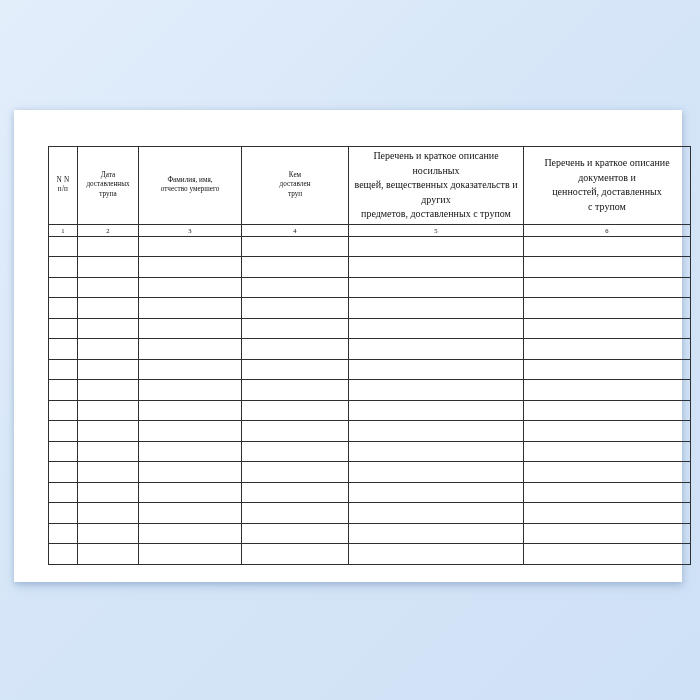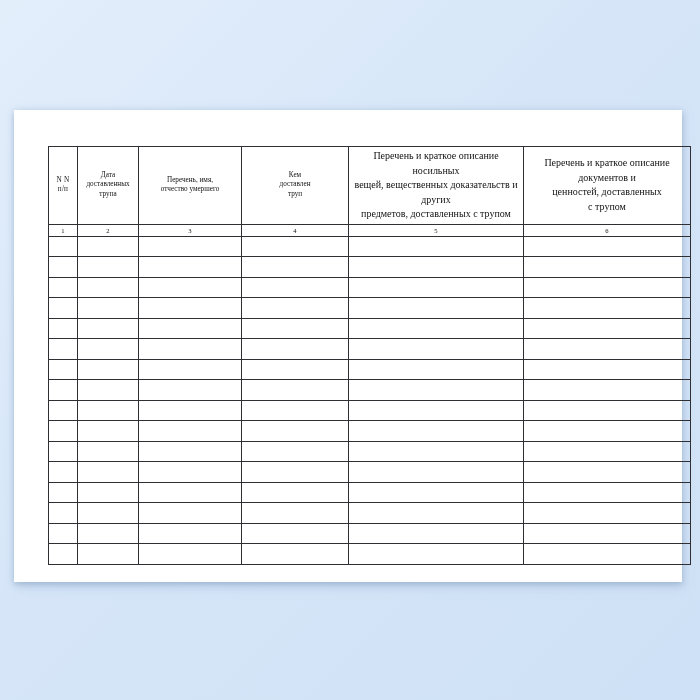--- a/index.html
+++ b/index.html
@@ -103,21 +103,21 @@
             <th class="c1">
               <span class="hdr-text hdr-narrow">N N
 п/п</span>
             </th>
             <th class="c2">
               <span class="hdr-text">Дата
 доставленных
 трупа</span>
             </th>
             <th class="c3">
-              <span class="hdr-text">Перечень, имя,
+              <span class="hdr-text">Фамилия, имя,
 отчество умершего</span>
             </th>
             <th class="c4">
               <span class="hdr-text">Кем
 доставлен
 труп</span>
             </th>
             <th class="c5">
               <span class="hdr-text hdr-wide">Перечень и краткое описание носильных
 вещей, вещественных доказательств и других

